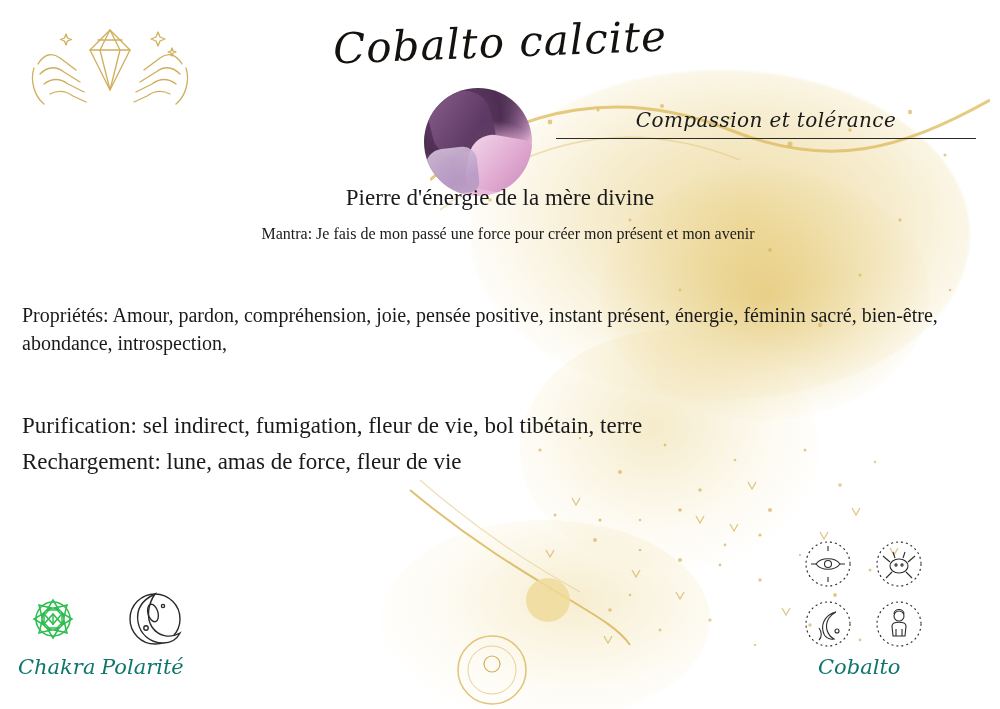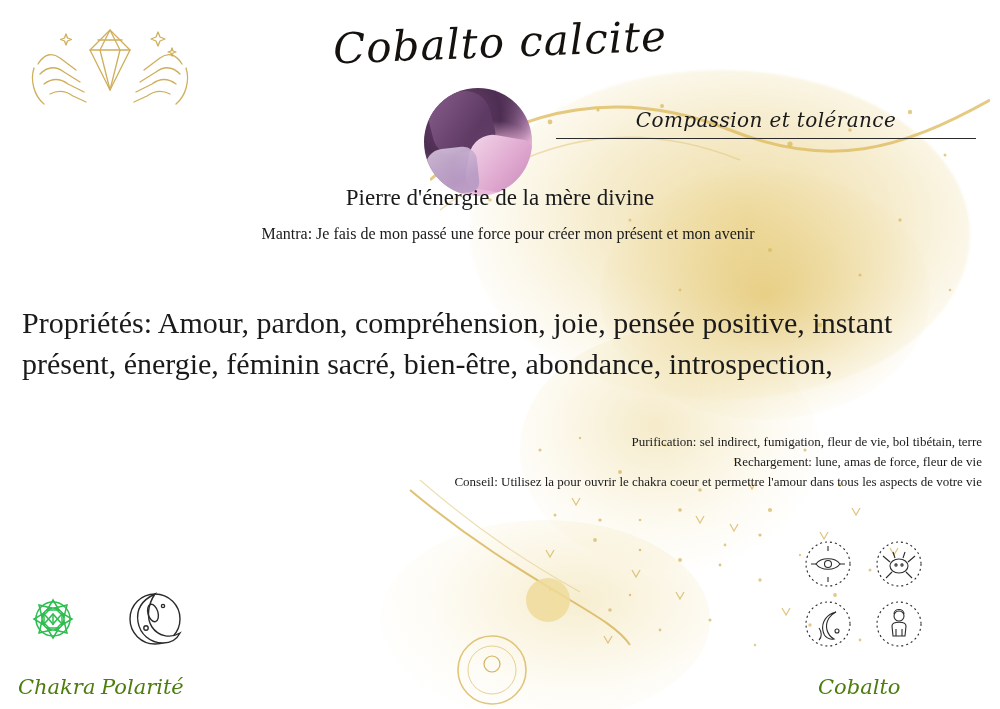--- a/index.html
+++ b/index.html
@@ -136,40 +136,38 @@
     left: 0; top: 225px;
     width: 1000px;
     text-align: center;
     font-size: 16px;
     margin-left: 8px;
   }
   .properties {
     position: absolute;
     left: 22px; top: 302px;
     width: 960px;
-    font-size: 30px;
+    font-size: 20px;
     line-height: 1.38;
   }
   .care-block {
     position: absolute;
-    left: 22px; top: 432px;
+    left: 22px; top: 408px;
     width: 960px;
-    font-size: 13px;
+    font-size: 23px;
     line-height: 1.55;
-    text-align: right;
   }
   .care-block div { margin: 0; }
 
   
   .label-script {
     font-family: "DejaVu Serif", serif;
     font-style: italic;
     font-size: 21px;
-    color: #4d7c0f;
-    margin-top: 20px;
+    color: #0f766e;
   }
   .chakra-label { position: absolute; left: 18px; top: 655px; }
   .polarite-label { position: absolute; left: 101px; top: 655px; }
   .zodiaque-label { position: absolute; left: 818px; top: 655px; }
 
   .chakra-icon { position: absolute; left: 22px; top: 588px; }
   .polarite-icon { position: absolute; left: 122px; top: 586px; }
   .zodiac-grid { position: absolute; left: 795px; top: 536px; }
   .hands-icon { position: absolute; left: 30px; top: 18px; }
 </style>
@@ -303,21 +301,20 @@
     <div class="shard-c"></div>
   </div>
 
   <div class="energy-line">Pierre d'énergie de la mère divine</div>
   <div class="mantra-line">Mantra: Je fais de mon passé une force pour créer mon présent et mon avenir</div>
   <div class="properties">Propriétés: Amour, pardon, compréhension, joie, pensée positive, instant présent, énergie, féminin sacré, bien-être, abondance, introspection,</div>
 
   <div class="care-block">
     <div>Purification: sel indirect,   fumigation, fleur de vie, bol tibétain, terre</div>
     <div>Rechargement: lune,  amas de force, fleur de vie</div>
-    <div>Conseil: Utilisez la pour ouvrir le chakra coeur et permettre l'amour dans tous les aspects de votre vie</div>
   </div>
 
   <svg class="chakra-icon" width="62" height="62" viewBox="0 0 62 62">
     <g fill="none" stroke="#2fbd4f" stroke-width="1.5">
       <circle cx="31" cy="31" r="17"></circle>
       <circle cx="31" cy="31" r="11"></circle>
       <g>
         <path d="M31,12 l6,10 h-12 Z"></path>
         <path d="M31,50 l6,-10 h-12 Z"></path>
         <path d="M12,31 l10,6 v-12 Z"></path>

